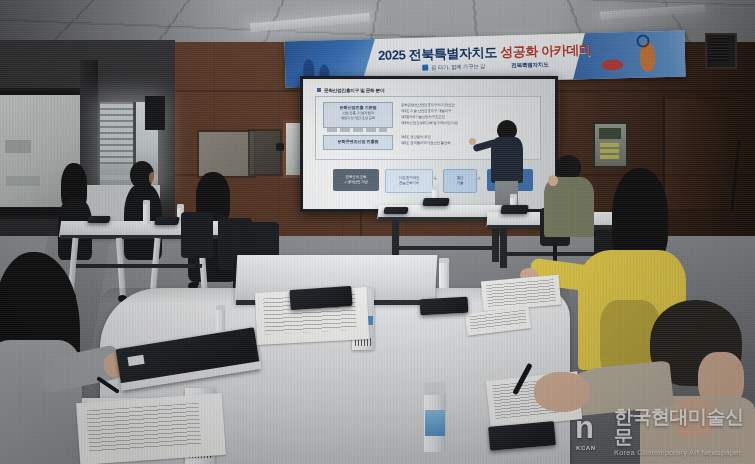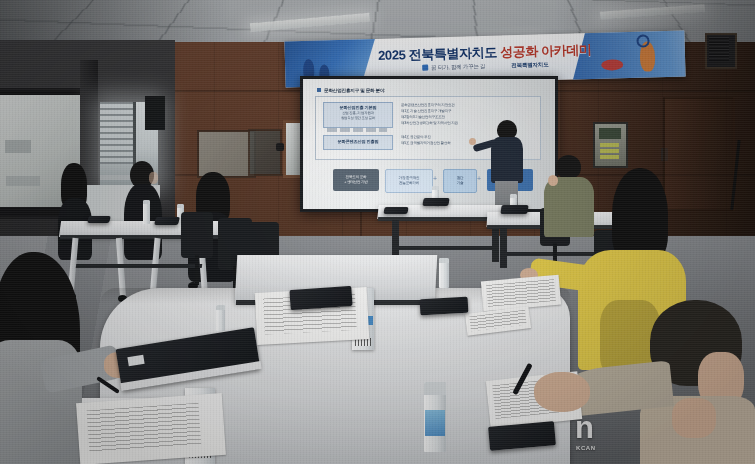--- a/index.html
+++ b/index.html
@@ -557,17 +557,21 @@
   <div class="abs pen" style="left:520px;top:362px;width:5px;height:34px;"></div>
   <div class="abs pen" style="left:106px;top:372px;width:4px;height:26px;transform:rotate(-56deg);"></div>
 
   <div class="abs skin" style="left:534px;top:372px;width:56px;height:40px;border-radius:46%;"></div>
 
   <div class="abs" id="watermark">
     <div class="wm-logo">
       <div class="wm-n">n</div>
       <div class="wm-kcan">KCAN</div>
     </div>
+    <div class="wm-text">
+      <div class="wm-ko">한국현대미술신문</div>
+      <div class="wm-en">Korea Contemporary Art Newspaper</div>
+    </div>
   </div>
 
   <div class="abs" id="grade"></div>
   <div class="abs" id="grain"></div>
 </div>
 
 </body></html>

